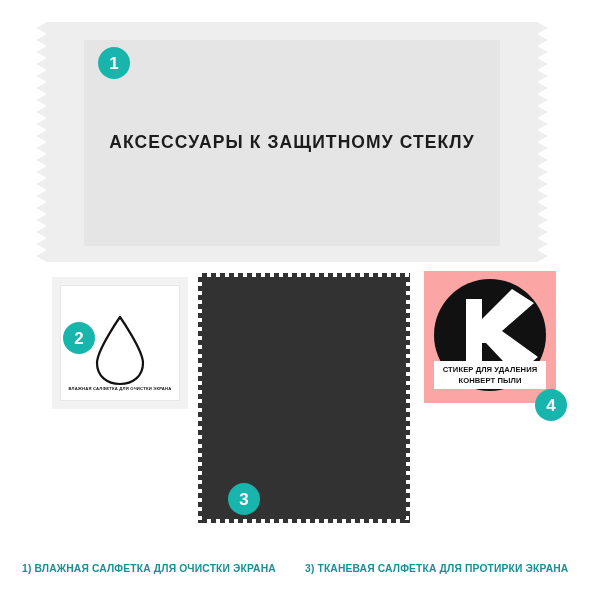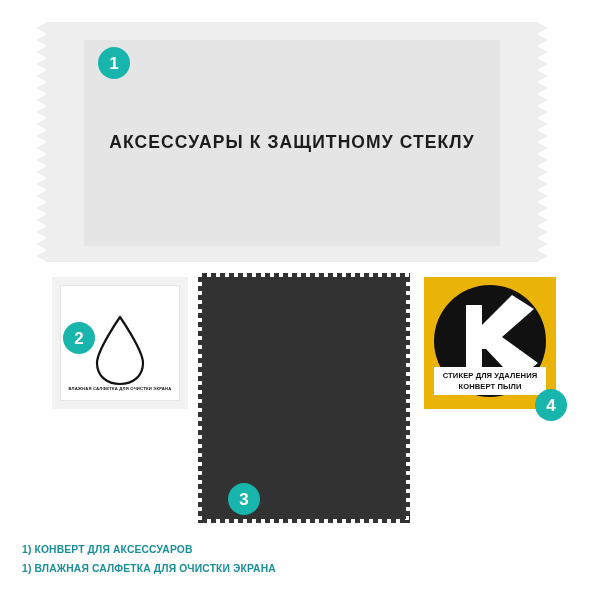--- a/index.html
+++ b/index.html
@@ -124,24 +124,24 @@
     top: 273px;
     width: 212px;
     height: 250px;
     z-index: 10;
   }
 
   
   .sticker {
     position: absolute;
     left: 424px;
-    top: 277px;
+    top: 271px;
     width: 132px;
     height: 132px;
-    background: #eab308;
+    background: #fca5a5;
     z-index: 10;
     overflow: hidden;
   }
   .sticker-k {
     position: absolute;
     left: 50%;
     top: 4px;
     transform: translateX(-50%);
   }
   .sticker-label {
@@ -229,20 +229,20 @@
     </svg>
     <div class="sticker-label">
       <div>СТИКЕР ДЛЯ УДАЛЕНИЯ</div>
       <div>КОНВЕРТ ПЫЛИ</div>
     </div>
   </div>
   <div class="badge" style="left:535px; top:389px;">4</div>
 
   <div class="legend">
     <div class="legend-col left">
-      <div class="legend-line">1) КОНВЕРТ ДЛЯ АКСЕССУАРОВ</div>
       <div class="legend-line">1) ВЛАЖНАЯ САЛФЕТКА ДЛЯ ОЧИСТКИ ЭКРАНА</div>
     </div>
     <div class="legend-col right">
+      <div class="legend-line">3) ТКАНЕВАЯ САЛФЕТКА ДЛЯ ПРОТИРКИ ЭКРАНА</div>
     </div>
   </div>
 
 </div>
 
 </body></html>

